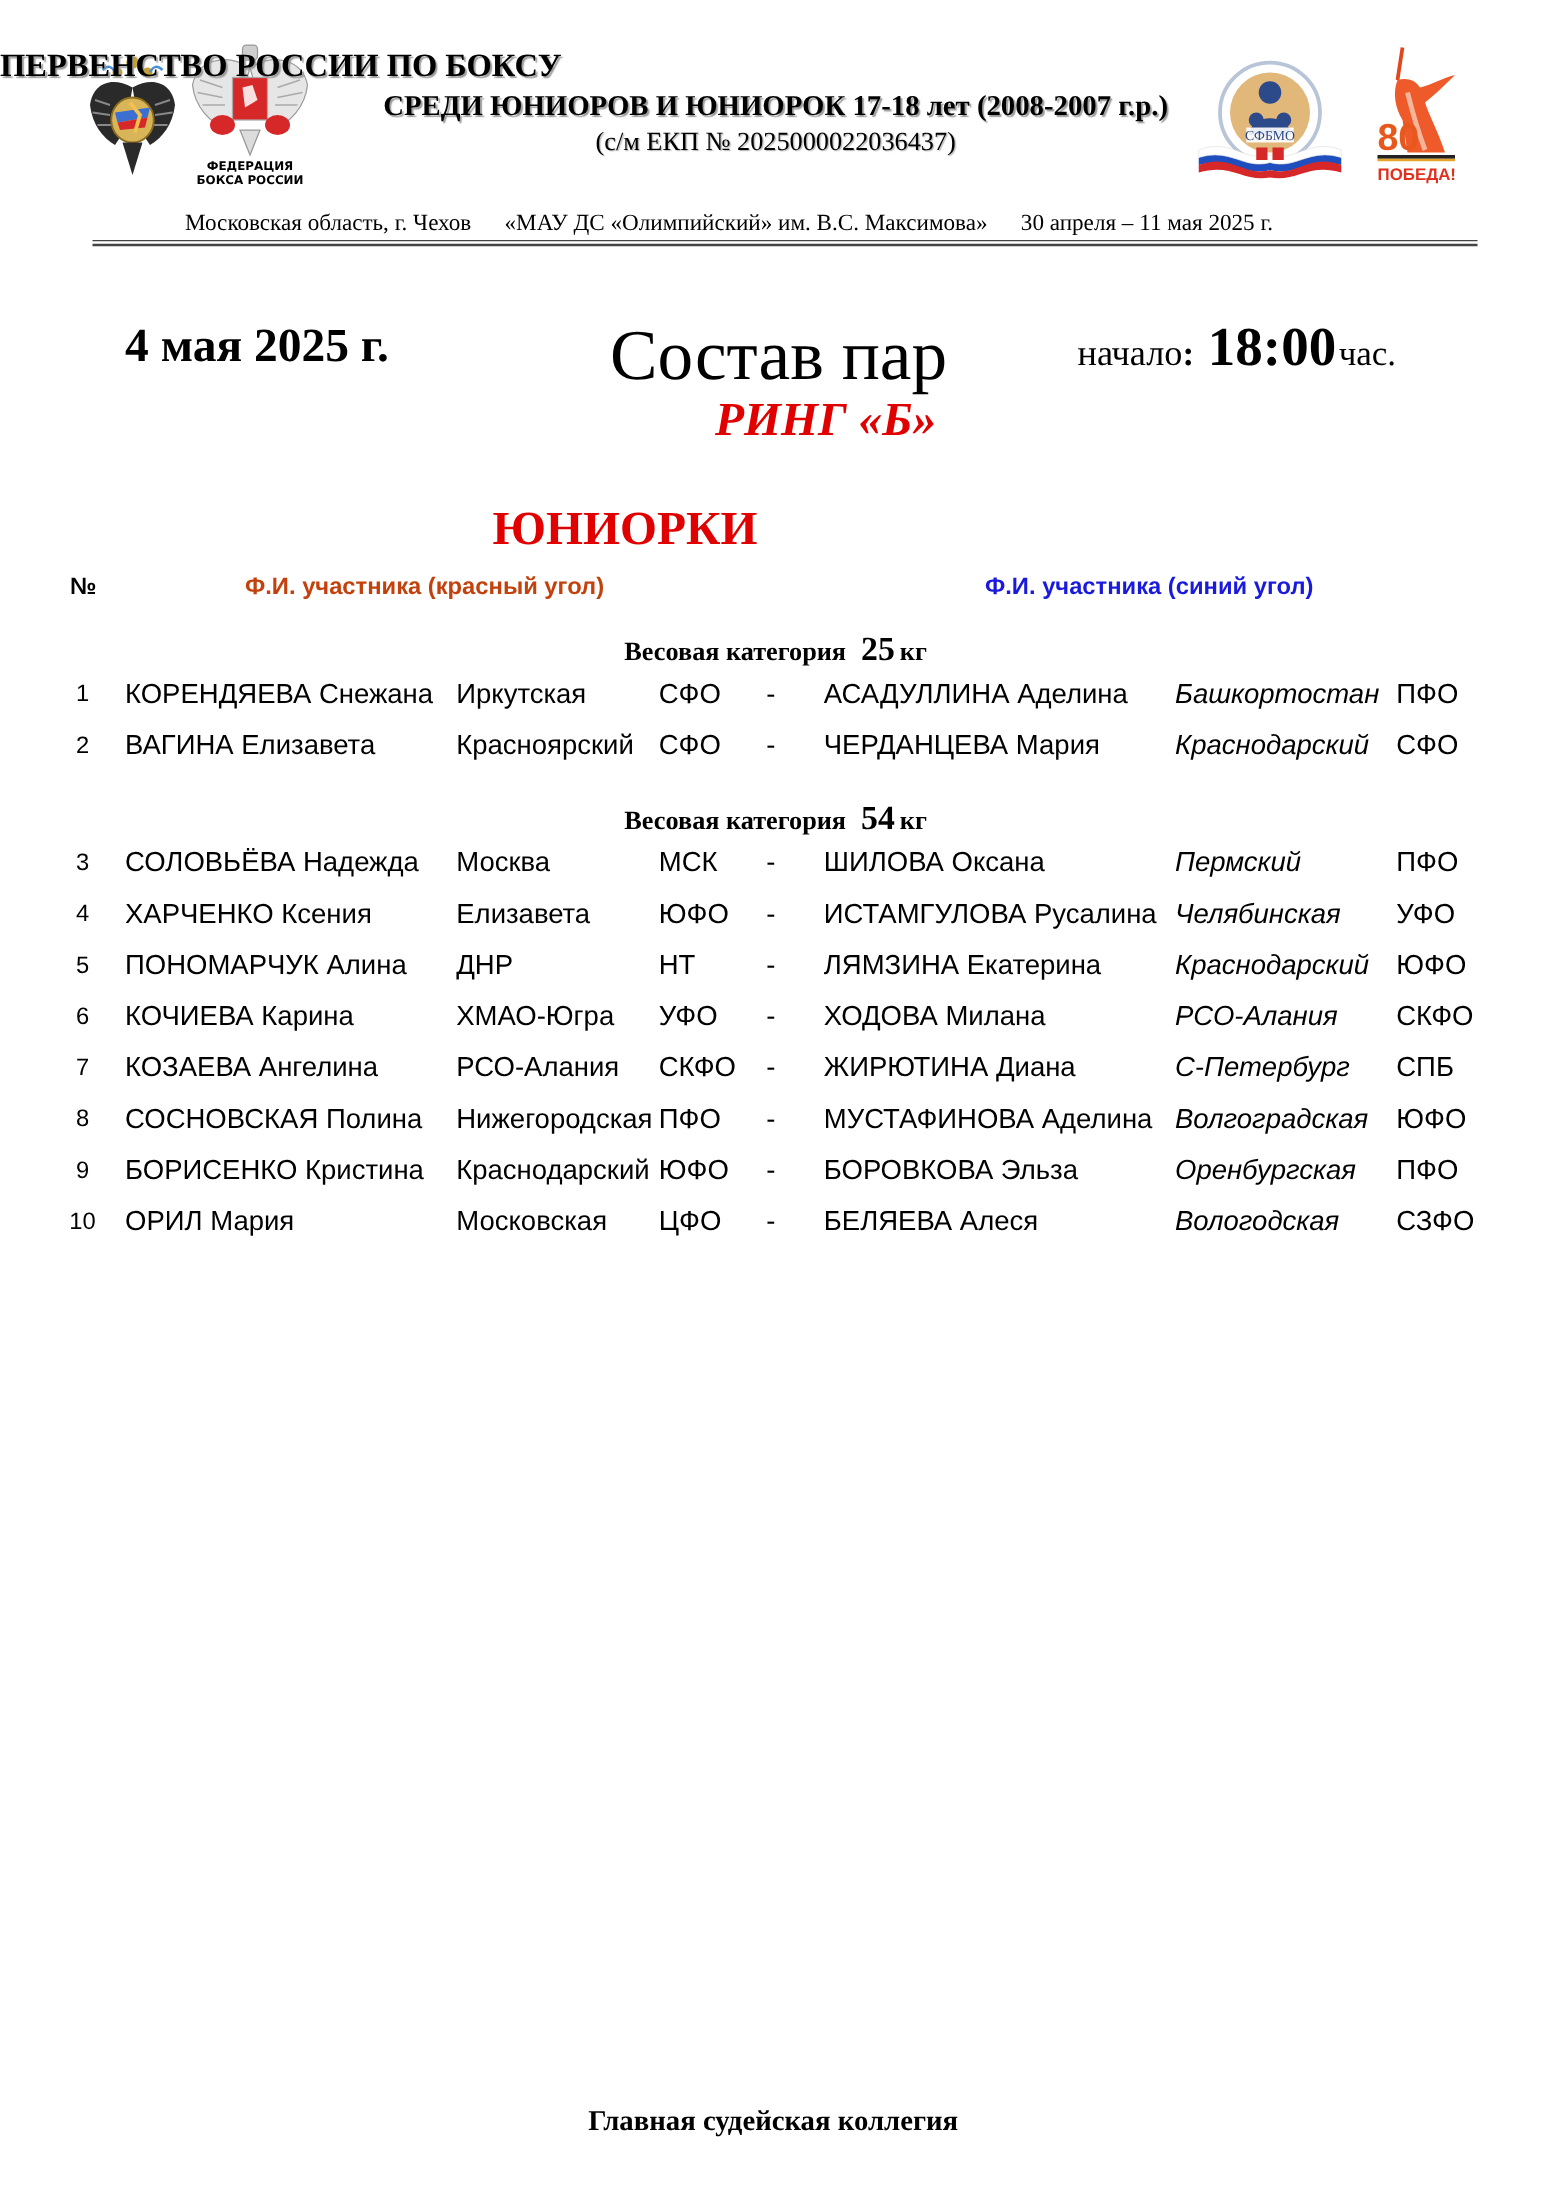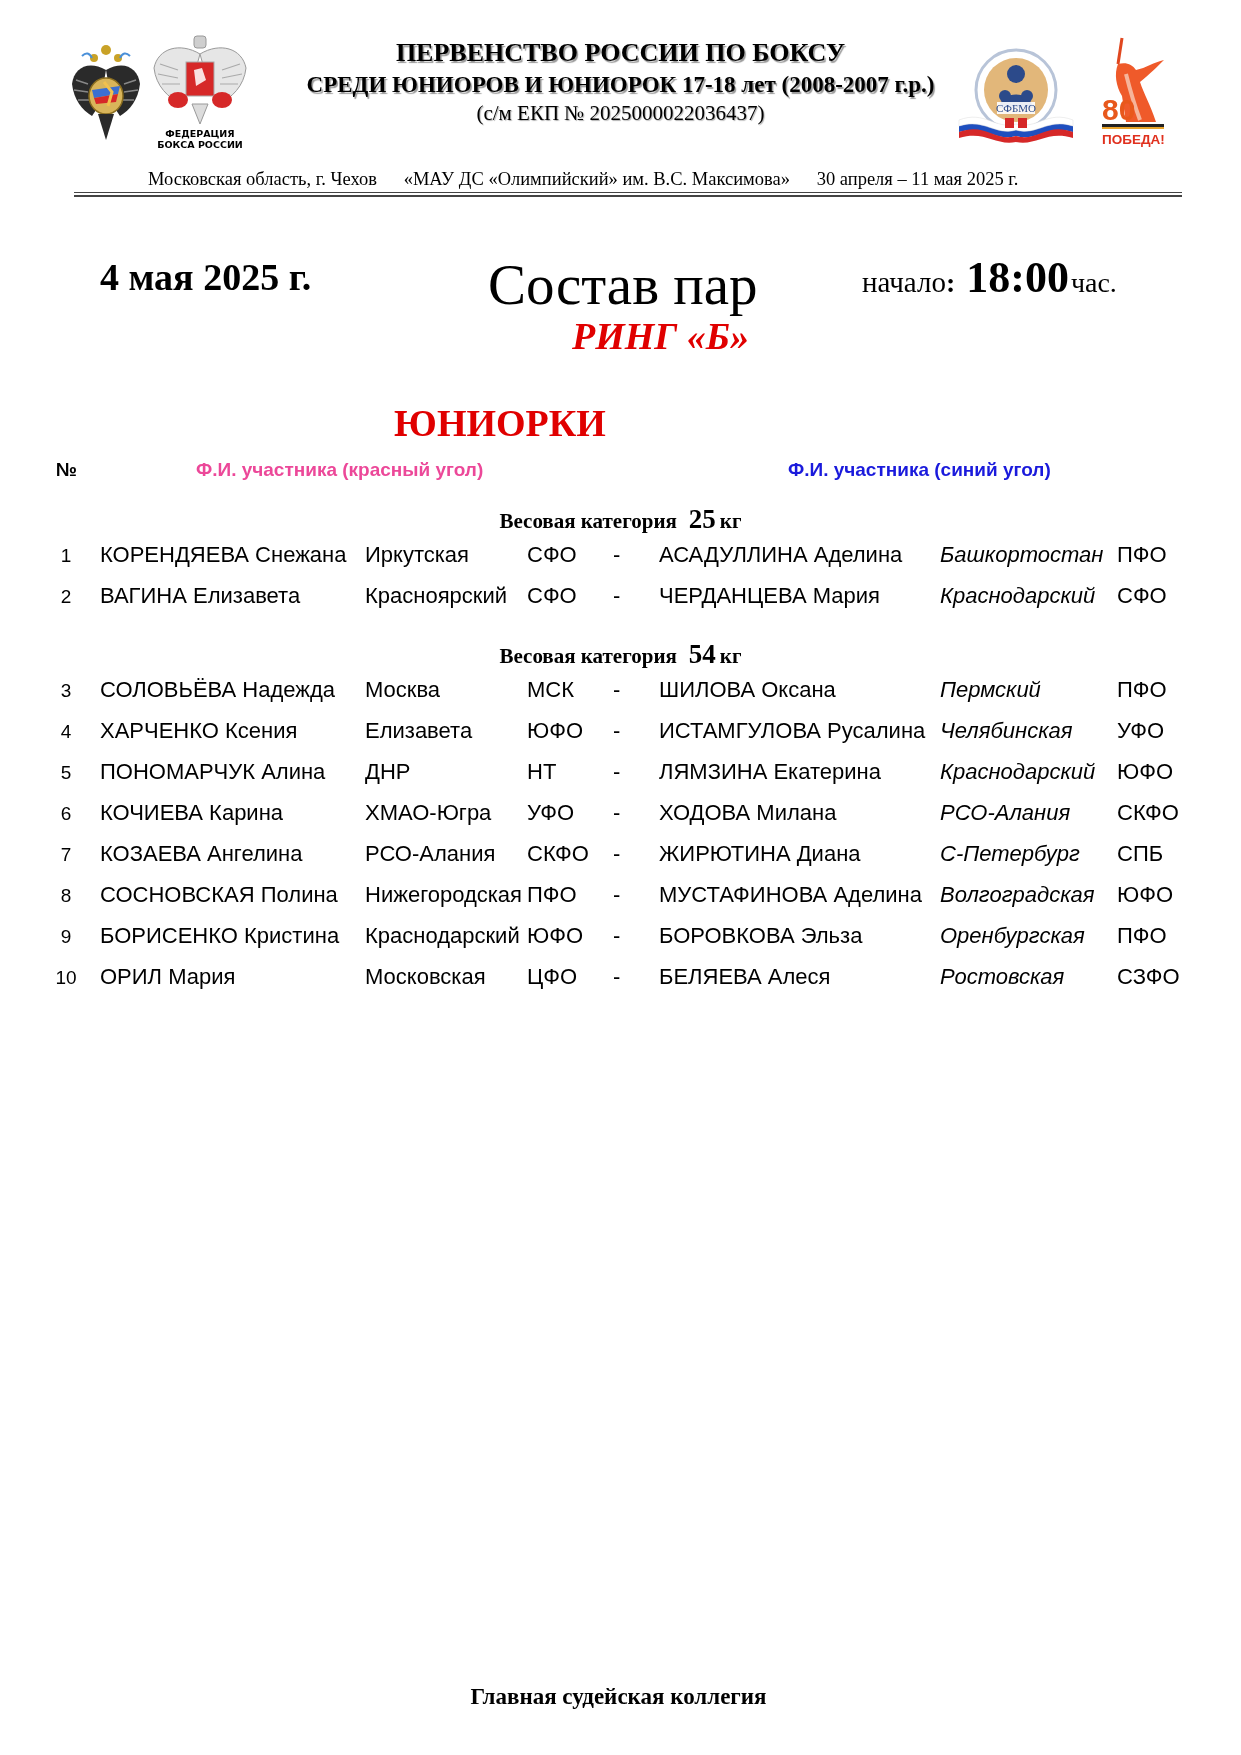--- a/index.html
+++ b/index.html
@@ -2,21 +2,21 @@
 <html><head>
 <meta charset="utf-8">
 <style>
   html, body { margin: 0; padding: 0; background: #ffffff; }
   body { width: 1241px; height: 1755px; position: relative; overflow: hidden; color: #000; }
   .serif { font-family: "Liberation Serif", "DejaVu Serif", serif; }
   .sans { font-family: "Liberation Sans", "DejaVu Sans", sans-serif; }
   .abs { position: absolute; white-space: nowrap; }
 
   
-  .h-title1 { top: 38px; left: 0; width: 1241px; text-align: center; font-size: 26px; font-weight: bold; text-shadow: 1.5px 1.5px 1px #9a9a9a; }
+  .h-title1 { top: 38px; left: 0; width: 1117px; font-size: 26px; font-weight: bold; text-shadow: 1.5px 1.5px 1px #9a9a9a; }
   .h-title2 { top: 72px; left: 0; width: 1241px; text-align: center; font-size: 23px; font-weight: bold; text-shadow: 1.5px 1.5px 1px #9a9a9a; }
   .h-title3 { top: 101px; left: 0; width: 1241px; text-align: center; font-size: 21px; text-shadow: 1px 1px 1px #b0b0b0; }
 
   .logo { position: absolute; }
   .fed-text { position: absolute; left: 150px; top: 128px; width: 100px; text-align: center; font-family: "DejaVu Sans", sans-serif; font-size: 9.5px; font-weight: bold; line-height: 11px; }
 
   .venue { top: 169px; left: 148px; font-size: 18.5px; }
   .venue span { margin-right: 22px; }
   .rule1 { position: absolute; left: 74px; width: 1108px; top: 192px; height: 0; border-top: 1px solid #444; }
   .rule2 { position: absolute; left: 74px; width: 1108px; top: 195px; height: 0; border-top: 2px solid #444; }
@@ -26,21 +26,21 @@
   .start { top: 252px; left: 862px; font-size: 28px; }
   .start .label { font-size: 29px; }
   .start .colon { font-weight: bold; }
   .start .time { font-size: 44px; font-weight: bold; margin: 0 2px 0 4px; }
 
   .ring { top: 314px; left: 0; width: 1241px; text-align: center; color: #e00000; font-size: 38px; font-weight: bold; font-style: italic; padding-left: 40px; }
   .category { top: 401px; left: 0; width: 1000px; text-align: center; color: #e00000; font-size: 38px; font-weight: bold; }
 
   .col-head { top: 459px; font-size: 19px; font-weight: bold; }
   .col-no { left: 56px; }
-  .col-red { left: 196px; color: #ec4899; }
+  .col-red { left: 196px; color: #c2410c; }
   .col-blue { left: 788px; color: #1a1adc; }
 
   .weight { left: 0; width: 1241px; text-align: center; font-size: 21px; font-weight: bold; }
   .weight .num { font-size: 27px; margin-left: 12px; }
   .weight .unit { font-size: 21px; margin-left: 4px; }
 
   .row { position: absolute; left: 0; width: 1241px; height: 40px; font-size: 22px; }
   .row > span { position: absolute; top: 0; white-space: nowrap; }
   .c-no { left: 50px; width: 32px; text-align: center; font-size: 19px; top: 3px !important; }
   .c-rname { left: 100px; }
@@ -250,17 +250,17 @@
   <span class="c-breg">Оренбургская</span>
   <span class="c-bdist">ПФО</span>
 </div>
 <div class="row sans" style="top:964px;">
   <span class="c-no">10</span>
   <span class="c-rname">ОРИЛ Мария</span>
   <span class="c-rreg">Московская</span>
   <span class="c-rdist">ЦФО</span>
   <span class="c-dash">-</span>
   <span class="c-bname">БЕЛЯЕВА Алеся</span>
-  <span class="c-breg">Ростовская</span>
+  <span class="c-breg">Вологодская</span>
   <span class="c-bdist">СЗФО</span>
 </div>
 
 <div class="abs serif footer">Главная судейская коллегия</div>
 
 </body></html>

